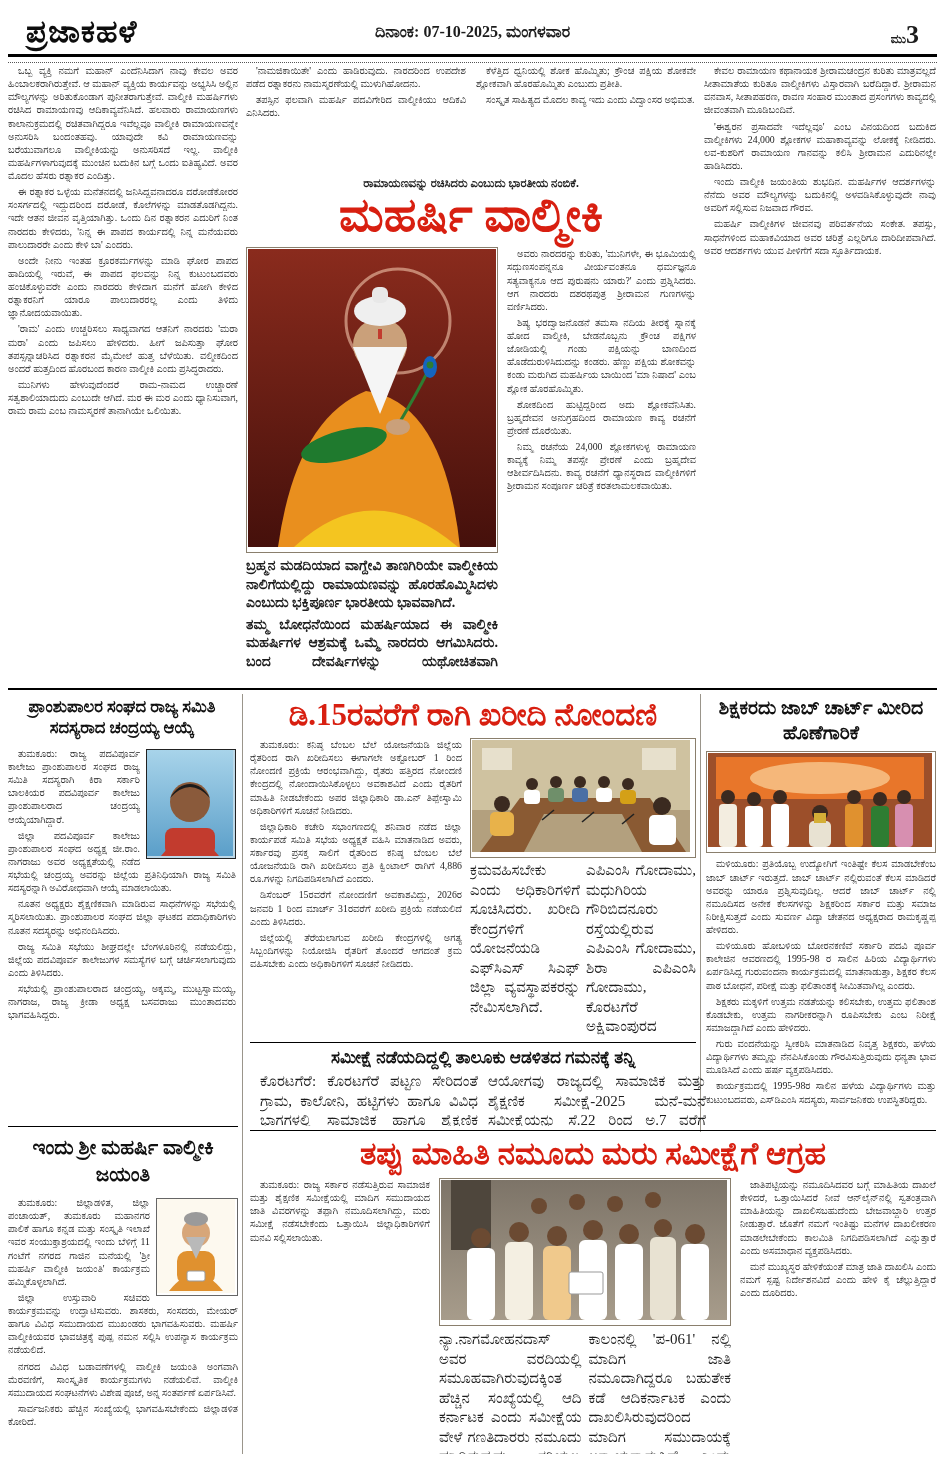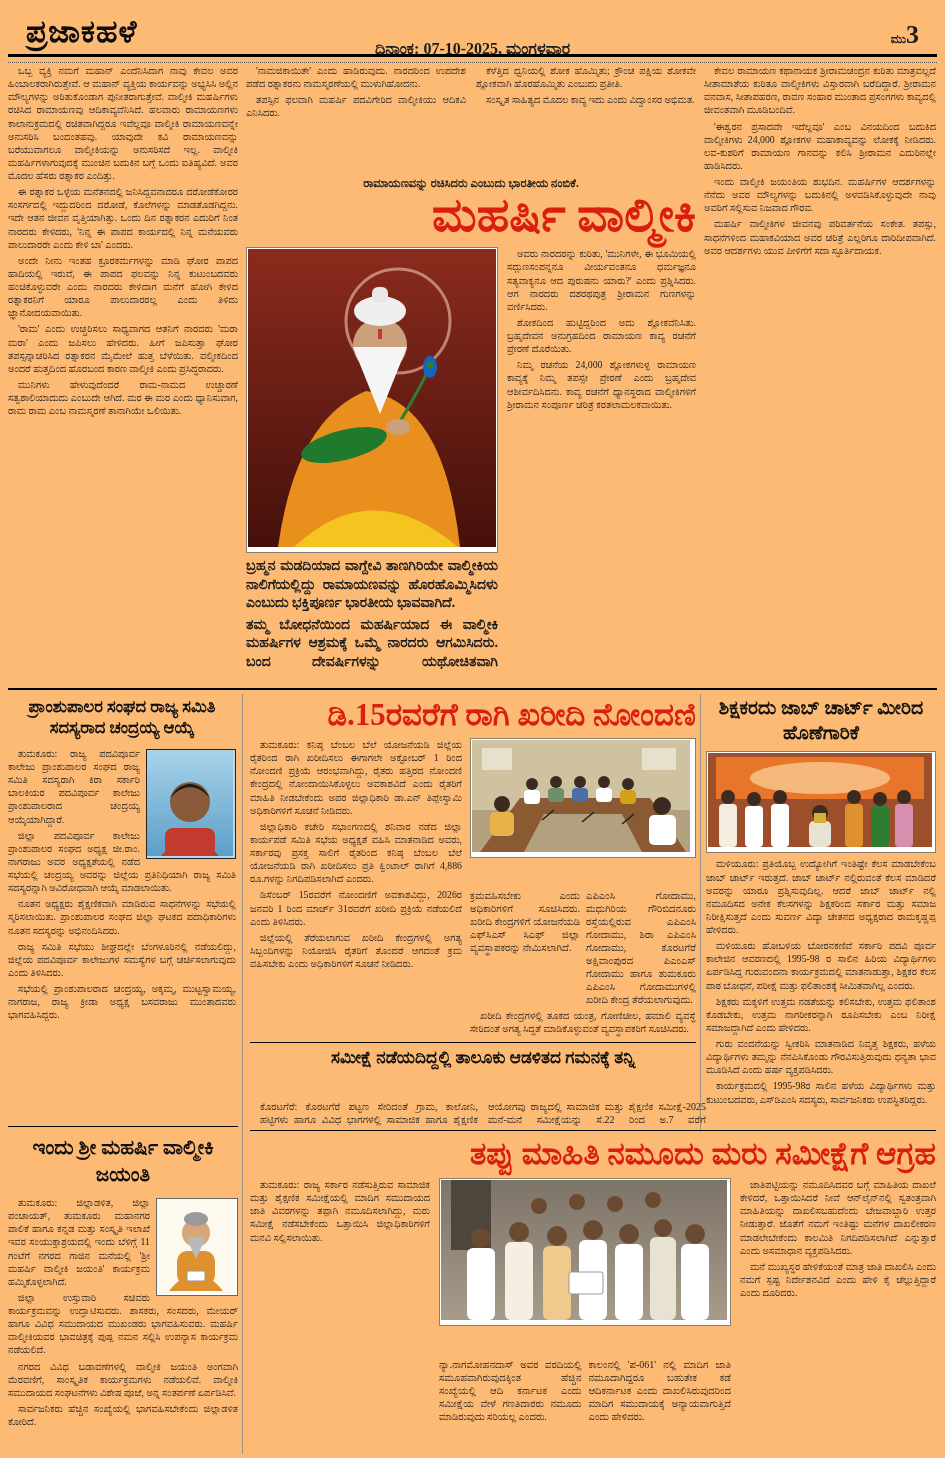--- a/index.html
+++ b/index.html
@@ -1,33 +1,33 @@
 <!DOCTYPE html>
 <html><head>
 <meta charset="utf-8">
 <style>
   html,body{margin:0;padding:0;background:#888;}
-  .page{position:relative;width:945px;height:1458px;background:#fdba74;margin:0 auto;
+  .page{position:relative;width:945px;height:1458px;background:#ffffff;margin:0 auto;
         font-family:"Liberation Serif",serif;color:#1c1c1c;overflow:hidden;}
   .abs{position:absolute;}
 
   
   .masthead{left:26px;top:14px;font-size:31px;font-weight:800;letter-spacing:1px;color:#0d0d0d;}
-  .dateline{left:0;right:0;top:40px;text-align:center;font-size:16px;font-weight:700;}
+  .dateline{left:0;right:0;top:23px;text-align:center;font-size:16px;font-weight:700;}
   .pagenum{right:26px;top:20px;font-size:12px;font-weight:700;}
   .pagenum .big{font-size:26px;font-weight:800;}
   .header-rule{left:8px;right:8px;top:54px;height:5px;border-top:3px solid #000;border-bottom:1px dotted #555;}
 
   
   .body-text{font-size:9.8px;line-height:1.34;text-align:justify;overflow:hidden;}
   .body-text p{margin:0 0 3px 0;text-indent:10px;}
-  .small-text{font-size:10px;line-height:1.3;text-align:justify;overflow:hidden;margin-top:28px;}
+  .small-text{font-size:15px;line-height:1.3;text-align:justify;overflow:hidden;}
   .small-text p{margin:0 0 2px 0;}
 
-  .red-head{color:#d81f10;font-weight:800;text-align:right;}
+  .red-head{color:#d81f10;font-weight:800;text-align:center;}
   .black-head{color:#111;font-weight:800;text-align:center;}
 
   
   .v-col1{left:8px;top:64px;width:230px;height:622px;}
   .v-mid{left:246px;top:64px;width:450px;height:622px;overflow:hidden;}
   .mid-top{display:flex;gap:10px;height:112px;overflow:hidden;}
   .mid-top .subcol{width:50%;}
   .kicker{text-align:center;font-weight:700;font-size:11.5px;margin:1px 0 1px;}
   .headline-main{font-size:47px;line-height:1.05;margin:1px 0 7px;}
   .mid-body{display:flex;gap:9px;height:424px;overflow:hidden;}
@@ -133,20 +133,21 @@
             <ellipse cx="150" cy="178" rx="12" ry="8" fill="#caa07a"></ellipse>
           </svg>
         </div>
         <div class="caption">
             <p>ಬ್ರಹ್ಮನ ಮಡದಿಯಾದ ವಾಗ್ದೇವಿ ತಾಣಗಿರಿಯೇ ವಾಲ್ಮೀಕಿಯ ನಾಲಿಗೆಯಲ್ಲಿದ್ದು ರಾಮಾಯಣವನ್ನು ಹೊರಹೊಮ್ಮಿಸಿದಳು ಎಂಬುದು ಭಕ್ತಿಪೂರ್ಣ ಭಾರತೀಯ ಭಾವವಾಗಿದೆ.</p>
             <p>ತಮ್ಮ ಬೋಧನೆಯಿಂದ ಮಹರ್ಷಿಯಾದ ಈ ವಾಲ್ಮೀಕಿ ಮಹರ್ಷಿಗಳ ಆಶ್ರಮಕ್ಕೆ ಒಮ್ಮೆ ನಾರದರು ಆಗಮಿಸಿದರು. ಬಂದ ದೇವರ್ಷಿಗಳನ್ನು ಯಥೋಚಿತವಾಗಿ ಅರ್ಘ್ಯಪಾದ್ಯಾದಿಗಳಿಂದ ಸತ್ಕರಿಸಿದರು ವಾಲ್ಮೀಕಿ. ಸತ್ಕಾರವಾದ ಮೇಲೆ ತಪೋನಿರತರಾದ ನಾರದರನ್ನು ಮುನಿಶ್ರೇಷ್ಠರಾದ ವಾಲ್ಮೀಕಿಯು ಪ್ರಶ್ನಿಸಿದರು.</p>
           </div>
       </div>
       <div class="side-text body-text">
           <p>ಅವರು ನಾರದರನ್ನು ಕುರಿತು, 'ಮುನಿಗಳೇ, ಈ ಭೂಮಿಯಲ್ಲಿ ಸದ್ಗುಣಸಂಪನ್ನನೂ ವೀರ್ಯವಂತನೂ ಧರ್ಮಜ್ಞನೂ ಸತ್ಯವಾಕ್ಯನೂ ಆದ ಪುರುಷನು ಯಾರು?' ಎಂದು ಪ್ರಶ್ನಿಸಿದರು. ಆಗ ನಾರದರು ದಶರಥಪುತ್ರ ಶ್ರೀರಾಮನ ಗುಣಗಳನ್ನು ವರ್ಣಿಸಿದರು.</p>
+          <p>ಶಿಷ್ಯ ಭರದ್ವಾಜನೊಡನೆ ತಮಸಾ ನದಿಯ ತೀರಕ್ಕೆ ಸ್ನಾನಕ್ಕೆ ಹೋದ ವಾಲ್ಮೀಕಿ, ಬೇಡನೊಬ್ಬನು ಕ್ರೌಂಚ ಪಕ್ಷಿಗಳ ಜೋಡಿಯಲ್ಲಿ ಗಂಡು ಪಕ್ಷಿಯನ್ನು ಬಾಣದಿಂದ ಹೊಡೆದುರುಳಿಸಿದುದನ್ನು ಕಂಡರು. ಹೆಣ್ಣು ಪಕ್ಷಿಯ ಶೋಕವನ್ನು ಕಂಡು ಮರುಗಿದ ಮಹರ್ಷಿಯ ಬಾಯಿಂದ 'ಮಾ ನಿಷಾದ' ಎಂಬ ಶ್ಲೋಕ ಹೊರಹೊಮ್ಮಿತು.</p>
           <p>ಶೋಕದಿಂದ ಹುಟ್ಟಿದ್ದರಿಂದ ಅದು ಶ್ಲೋಕವೆನಿಸಿತು. ಬ್ರಹ್ಮದೇವನ ಅನುಗ್ರಹದಿಂದ ರಾಮಾಯಣ ಕಾವ್ಯ ರಚನೆಗೆ ಪ್ರೇರಣೆ ದೊರೆಯಿತು.</p>
           <p>ನಿಮ್ಮ ರಚನೆಯ 24,000 ಶ್ಲೋಕಗಳುಳ್ಳ ರಾಮಾಯಣ ಕಾವ್ಯಕ್ಕೆ ನಿಮ್ಮ ತಪಸ್ಸೇ ಪ್ರೇರಣೆ ಎಂದು ಬ್ರಹ್ಮದೇವ ಆಶೀರ್ವದಿಸಿದನು. ಕಾವ್ಯ ರಚನೆಗೆ ಧ್ಯಾನಸ್ಥರಾದ ವಾಲ್ಮೀಕಿಗಳಿಗೆ ಶ್ರೀರಾಮನ ಸಂಪೂರ್ಣ ಚರಿತ್ರೆ ಕರತಲಾಮಲಕವಾಯಿತು.</p>
         </div>
     </div>
   </div>
 
   <div class="abs v-col4 body-text">
       <p>ಕೇವಲ ರಾಮಾಯಣ ಕಥಾನಾಯಕ ಶ್ರೀರಾಮಚಂದ್ರನ ಕುರಿತು ಮಾತ್ರವಲ್ಲದೆ ಸೀತಾಮಾತೆಯ ಕುರಿತೂ ವಾಲ್ಮೀಕಿಗಳು ವಿಸ್ತಾರವಾಗಿ ಬರೆದಿದ್ದಾರೆ. ಶ್ರೀರಾಮನ ವನವಾಸ, ಸೀತಾಪಹರಣ, ರಾವಣ ಸಂಹಾರ ಮುಂತಾದ ಪ್ರಸಂಗಗಳು ಕಾವ್ಯದಲ್ಲಿ ಜೀವಂತವಾಗಿ ಮೂಡಿಬಂದಿವೆ.</p>
       <p>'ಈಶ್ವರನ ಪ್ರಸಾದವೇ ಇದೆಲ್ಲವೂ' ಎಂಬ ವಿನಯದಿಂದ ಬದುಕಿದ ವಾಲ್ಮೀಕಿಗಳು 24,000 ಶ್ಲೋಕಗಳ ಮಹಾಕಾವ್ಯವನ್ನು ಲೋಕಕ್ಕೆ ನೀಡಿದರು. ಲವ-ಕುಶರಿಗೆ ರಾಮಾಯಣ ಗಾನವನ್ನು ಕಲಿಸಿ ಶ್ರೀರಾಮನ ಎದುರಿನಲ್ಲೇ ಹಾಡಿಸಿದರು.</p>
       <p>ಇಂದು ವಾಲ್ಮೀಕಿ ಜಯಂತಿಯ ಶುಭದಿನ. ಮಹರ್ಷಿಗಳ ಆದರ್ಶಗಳನ್ನು ನೆನೆದು ಅವರ ಮೌಲ್ಯಗಳನ್ನು ಬದುಕಿನಲ್ಲಿ ಅಳವಡಿಸಿಕೊಳ್ಳುವುದೇ ನಾವು ಅವರಿಗೆ ಸಲ್ಲಿಸುವ ನಿಜವಾದ ಗೌರವ.</p>

